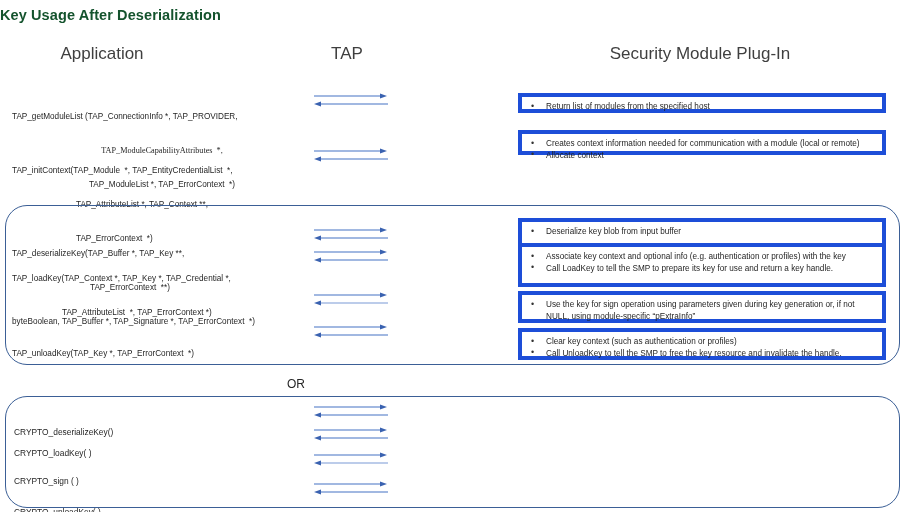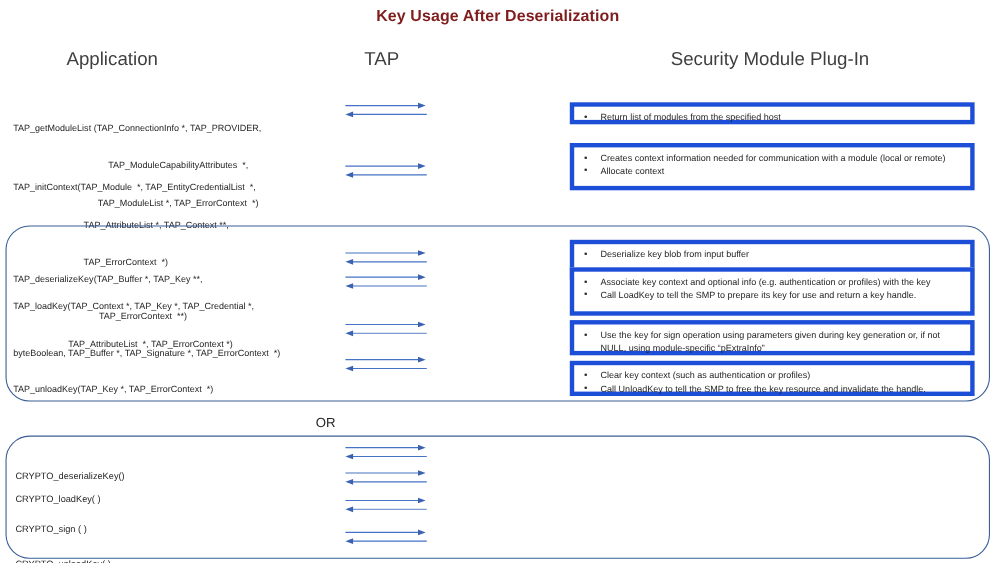--- a/index.html
+++ b/index.html
@@ -22,24 +22,24 @@
     width: 905px;
     height: 512px;
   }
 
   
   .title {
     position: absolute;
     left: 0;
     top: 7px;
     width: 905px;
-    text-align: center;
+    text-align: left;
     font-size: 14.5px;
     font-weight: bold;
-    color: #7f1d1d;
+    color: #14532d;
     letter-spacing: 0.1px;
   }
 
   
   .col-header {
     position: absolute;
     top: 44px;
     font-size: 17px;
     color: #3f3f3f;
     text-align: center;
@@ -124,21 +124,21 @@
 <div class="diagram">
 
   <div class="title">Key Usage After Deserialization</div>
 
   <div class="col-header app">Application</div>
   <div class="col-header tap">TAP</div>
   <div class="col-header smp">Security Module Plug-In</div>
 
   <div class="call-text" style="left:12px; top:88px; width:270px;">
     <span class="ln">TAP_getModuleList (TAP_ConnectionInfo *, TAP_PROVIDER,</span>
-    <span class="ln" style="text-align:center; padding-left:30px;">TAP_ModuleCapabilityAttributes  *,</span>
+    <span class="ln" style="text-align:center; padding-left:30px;font-family:Liberation Serif, serif;">TAP_ModuleCapabilityAttributes  *,</span>
     <span class="ln" style="text-align:center; padding-left:30px;">TAP_ModuleList *, TAP_ErrorContext  *)</span>
   </div>
 
   <div class="arrow-pair" style="top:93px;">
     <svg width="76" height="15" viewBox="0 0 76 15">
       <line x1="1" y1="3" x2="69" y2="3" stroke="#4472C4" stroke-width="1.1"></line>
       <polygon points="74,3 67,0.4 67,5.6" fill="#3a62b0"></polygon>
       <line x1="7" y1="11" x2="75" y2="11" stroke="#4472C4" stroke-width="1.1"></line>
       <polygon points="1,11 8,8.4 8,13.6" fill="#3a62b0"></polygon>
     </svg>
@@ -158,21 +158,21 @@
 
   <div class="arrow-pair" style="top:148px;">
     <svg width="76" height="15" viewBox="0 0 76 15">
       <line x1="1" y1="3" x2="69" y2="3" stroke="#4472C4" stroke-width="1.1"></line>
       <polygon points="74,3 67,0.4 67,5.6" fill="#3a62b0"></polygon>
       <line x1="7" y1="11" x2="75" y2="11" stroke="#4472C4" stroke-width="1.1"></line>
       <polygon points="1,11 8,8.4 8,13.6" fill="#3a62b0"></polygon>
     </svg>
   </div>
 
-  <div class="desc-box" style="left:518px; top:130px; width:368px; height:43px;">
+  <div class="desc-box" style="left:518px; top:130px; width:368px; height:25px;">
     <ul>
       <li>Creates context information  needed for communication  with a module (local or remote)</li>
       <li>Allocate context</li>
     </ul>
   </div>
 
   <div class="group-box" style="left:5px; top:205px; width:895px; height:160px;"></div>
 
   <div class="call-text" style="left:12px; top:225px; width:280px;">
     <span class="ln">TAP_deserializeKey(TAP_Buffer *, TAP_Key **,</span>

